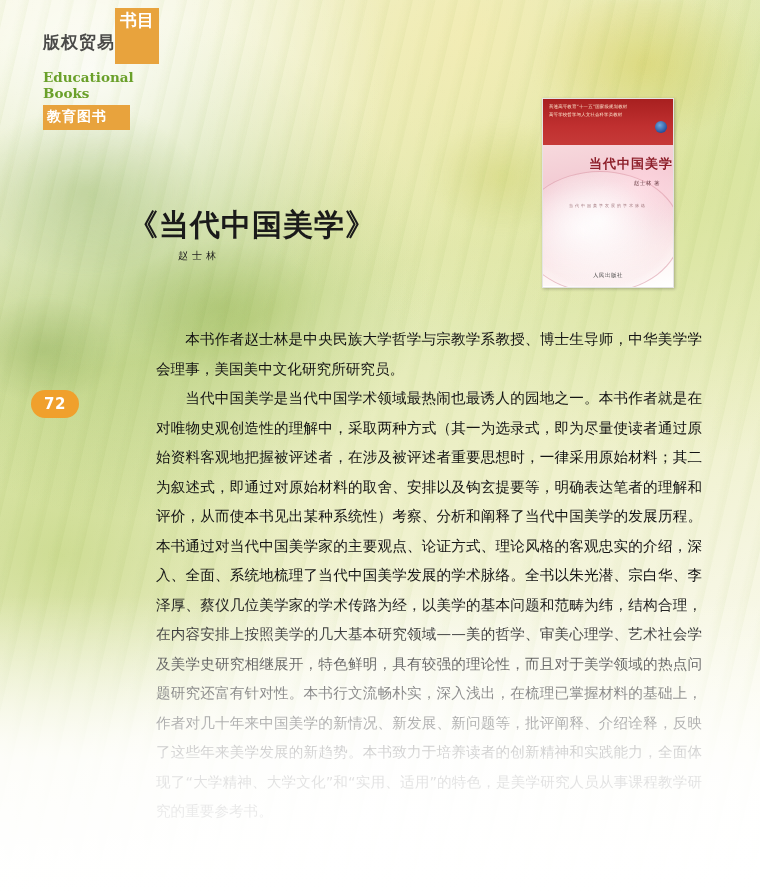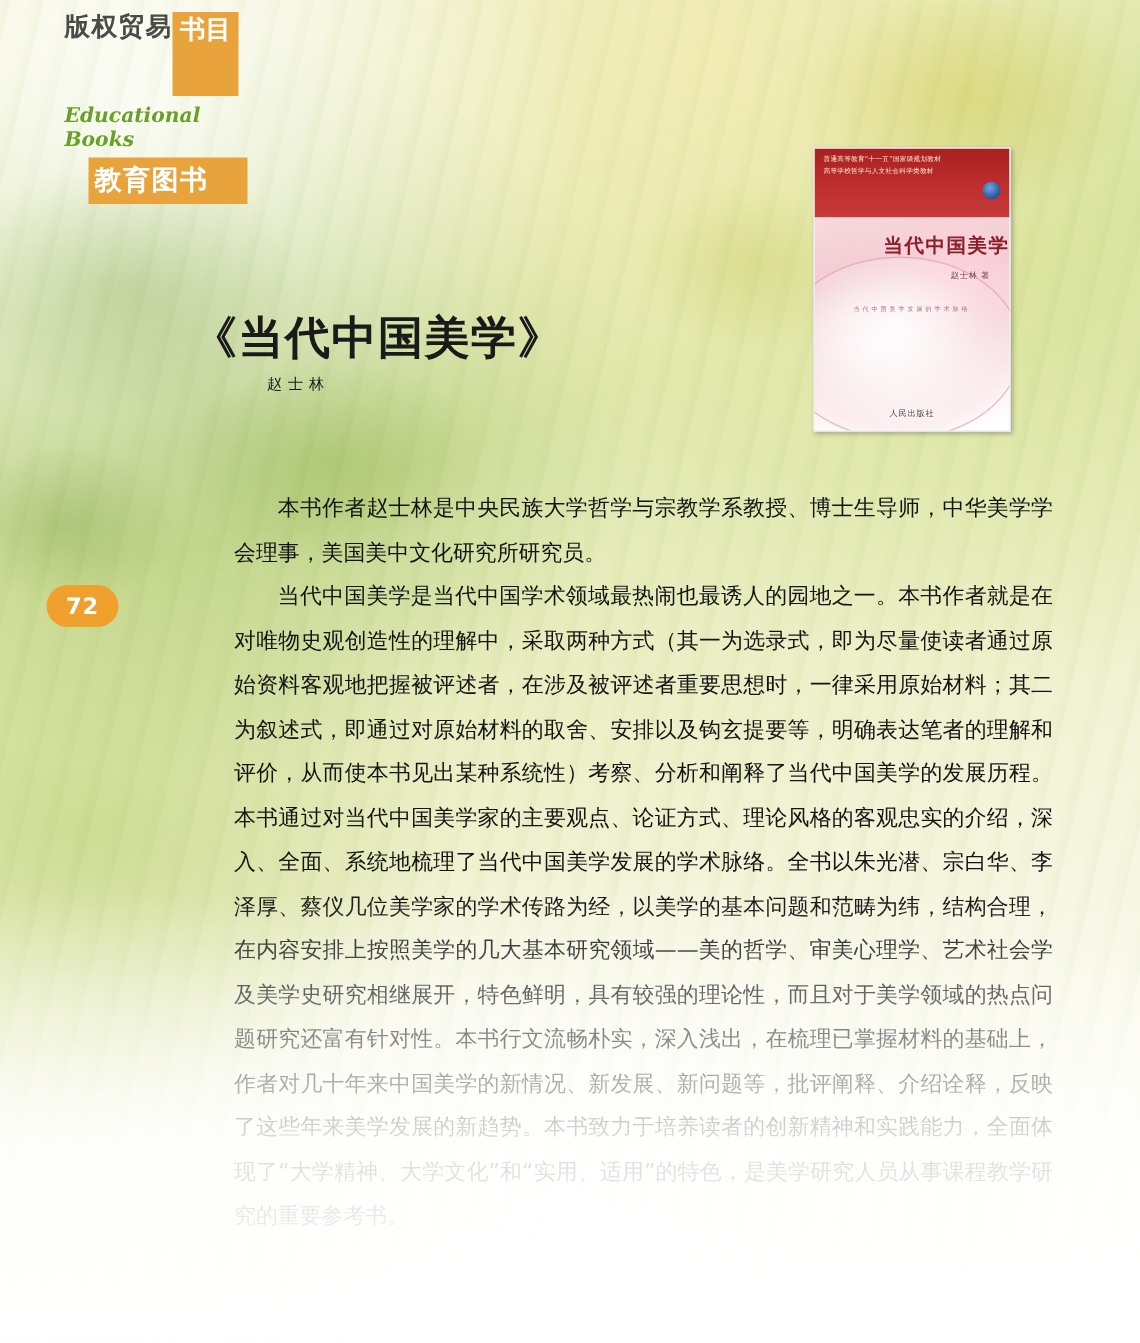--- a/index.html
+++ b/index.html
@@ -82,55 +82,53 @@
     display: flex;
     align-items: flex-start;
   }
   .logo-cn {
     font-family: "DejaVu Sans", sans-serif;
     font-size: 17px;
     font-weight: bold;
     color: #4a4a48;
     letter-spacing: 1px;
     line-height: 1.25;
-    margin-top: 0;
+    margin-top: 24px;
     width: 72px;
   }
   .logo-mark {
     width: 44px;
     height: 56px;
     background: #e8a33d;
     color: #ffffff;
     font-size: 17px;
     font-weight: bold;
     line-height: 1.15;
     text-align: center;
     padding-top: 3px;
     box-sizing: border-box;
   }
   .logo-en {
     font-family: "DejaVu Serif", serif;
-    font-style: italic;
     font-size: 13.5px;
     font-weight: bold;
     color: #6aa02a;
     margin-top: 5px;
     letter-spacing: 0px;
   }
   .logo-band {
     margin-top: 4px;
     background: #e8a33d;
     color: #ffffff;
-    font-size: 18px;
+    font-size: 14px;
     font-weight: bold;
     letter-spacing: 1px;
     padding: 3px 4px 4px 4px;
-    width: 106px;
+    width: 87px;
     box-sizing: border-box;
-    margin-left: 16px;
   }
 
   
   .page-badge {
     position: absolute;
     left: 31px;
     top: 390px;
     width: 48px;
     height: 28px;
     border-radius: 14px;

